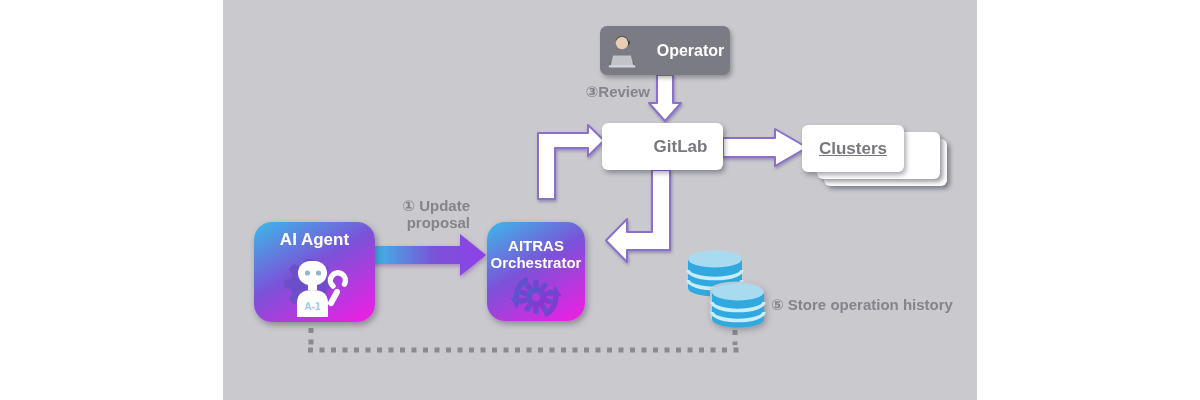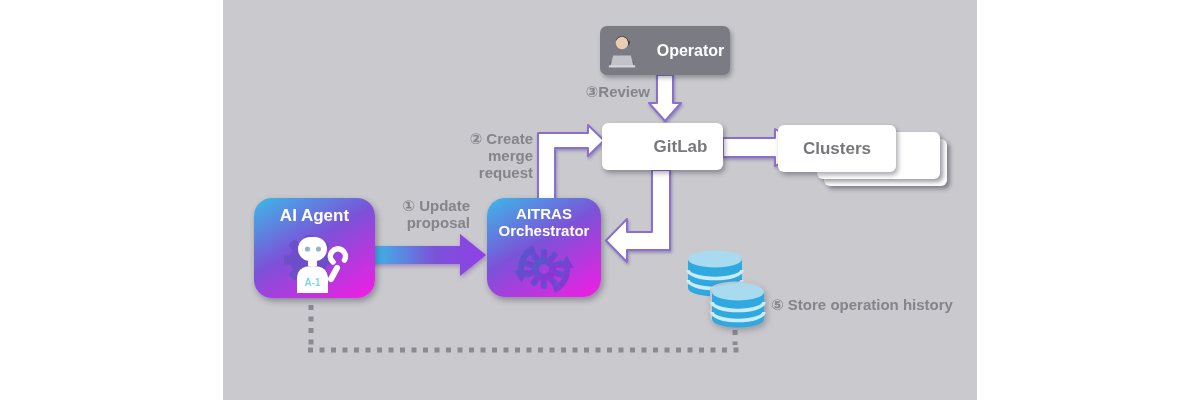--- a/index.html
+++ b/index.html
@@ -25,30 +25,30 @@
   .arrow-layer{position:absolute;left:0;top:0;width:1200px;height:400px;z-index:1;}
   .node{position:absolute;z-index:2;display:flex;align-items:center;justify-content:center;}
   .box-operator{left:600px;top:26px;width:130px;height:49px;
     background:var(--box-gray);border-radius:7px;gap:19px;
     box-shadow:2px 3px 4px rgba(40,40,50,.35);
     color:#ffffff;font-weight:bold;font-size:16px;}
   .box-white{background:#ffffff;border-radius:6px;
     box-shadow:2px 3px 5px rgba(40,40,55,.4);
     color:var(--white-box-text);font-weight:bold;font-size:17px;}
   .box-gitlab{left:602px;top:123px;width:121px;height:47px;padding-left:36px;}
-  .box-clusters{left:778px;top:125px;width:118px;height:47px;}
+  .box-clusters{left:802px;top:125px;width:102px;height:47px;text-decoration:underline;}
   .cluster-layer{position:absolute;width:123px;height:47px;background:#ffffff;
     border-radius:6px;box-shadow:3px 3px 4px rgba(40,40,55,.45);z-index:2;}
   .cl-mid{left:817px;top:132px;}
   .cl-back{left:824px;top:139px;}
   .box-grad{flex-direction:column;justify-content:flex-start;border-radius:18px;
     background:linear-gradient(150deg,var(--grad-cyan) 0%,var(--grad-purple) 45%,var(--grad-magenta) 97%);
-    box-shadow:2px 3px 6px rgba(40,40,60,.4);color:#ffffff;font-weight:bold;text-align:right;}
+    box-shadow:2px 3px 6px rgba(40,40,60,.4);color:#ffffff;font-weight:bold;text-align:right;margin-top:24px;}
   .box-agent{left:254px;top:198px;width:121px;height:100px;padding-top:8px;font-size:17px;}
-  .box-aitras{left:487px;top:198px;width:114px;height:99px;padding-top:8px;
+  .box-aitras{left:487px;top:198px;width:98px;height:99px;padding-top:16px;
     font-size:15px;line-height:1.1;}
   .lbl{position:absolute;z-index:2;color:var(--label-gray);font-weight:bold;
     font-size:15px;line-height:1.13;}
   .lbl-review{left:576px;top:84px;width:74px;text-align:right;}
   .lbl-update{left:360px;top:198px;width:110px;text-align:right;}
   .lbl-create{left:450px;top:131px;width:83px;text-align:right;}
   .lbl-apply{left:731px;top:165px;width:120px;text-align:left;}
   .lbl-apply .line2{padding-left:10px;}
   .lbl-store{left:771px;top:297px;width:200px;}
   .lbl-training{left:452px;top:327px;width:120px;text-align:center;}
@@ -184,25 +184,20 @@
           <rect x="34.5" y="9" width="7" height="9" rx="1.5" transform="rotate(324 38 31)"></rect>
         </g>
       </g>
     </svg>
   </div>
 
   <div class="lbl lbl-review">
     <span>③Review</span>
   </div>
 
-  <div class="lbl lbl-create">
-    <div>② Create</div>
-    <div>merge</div>
-    <div>request</div>
-  </div>
 
   <div class="lbl lbl-update">
     <div>① Update</div>
     <div>proposal</div>
   </div>
 
 
   <div class="lbl lbl-store">
     <span>⑤ Store operation history</span>
   </div>

